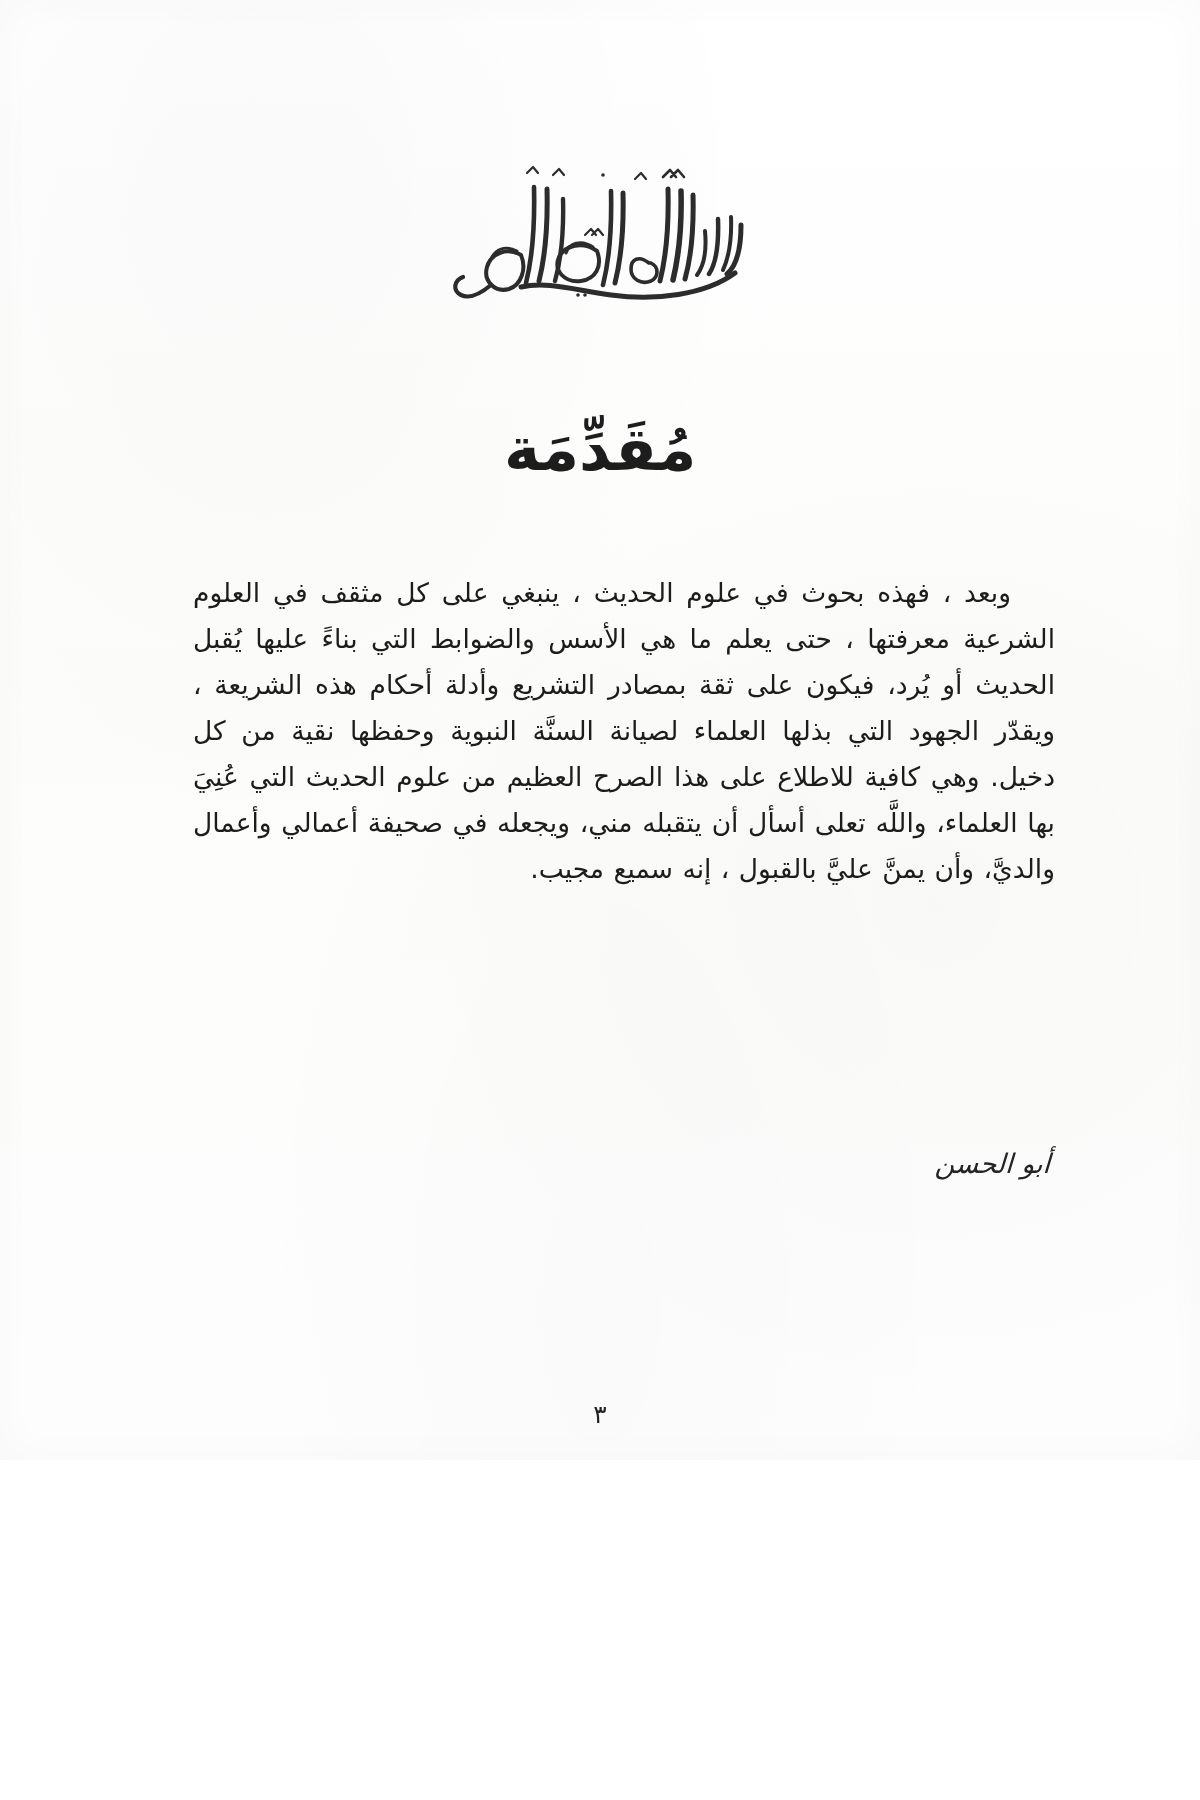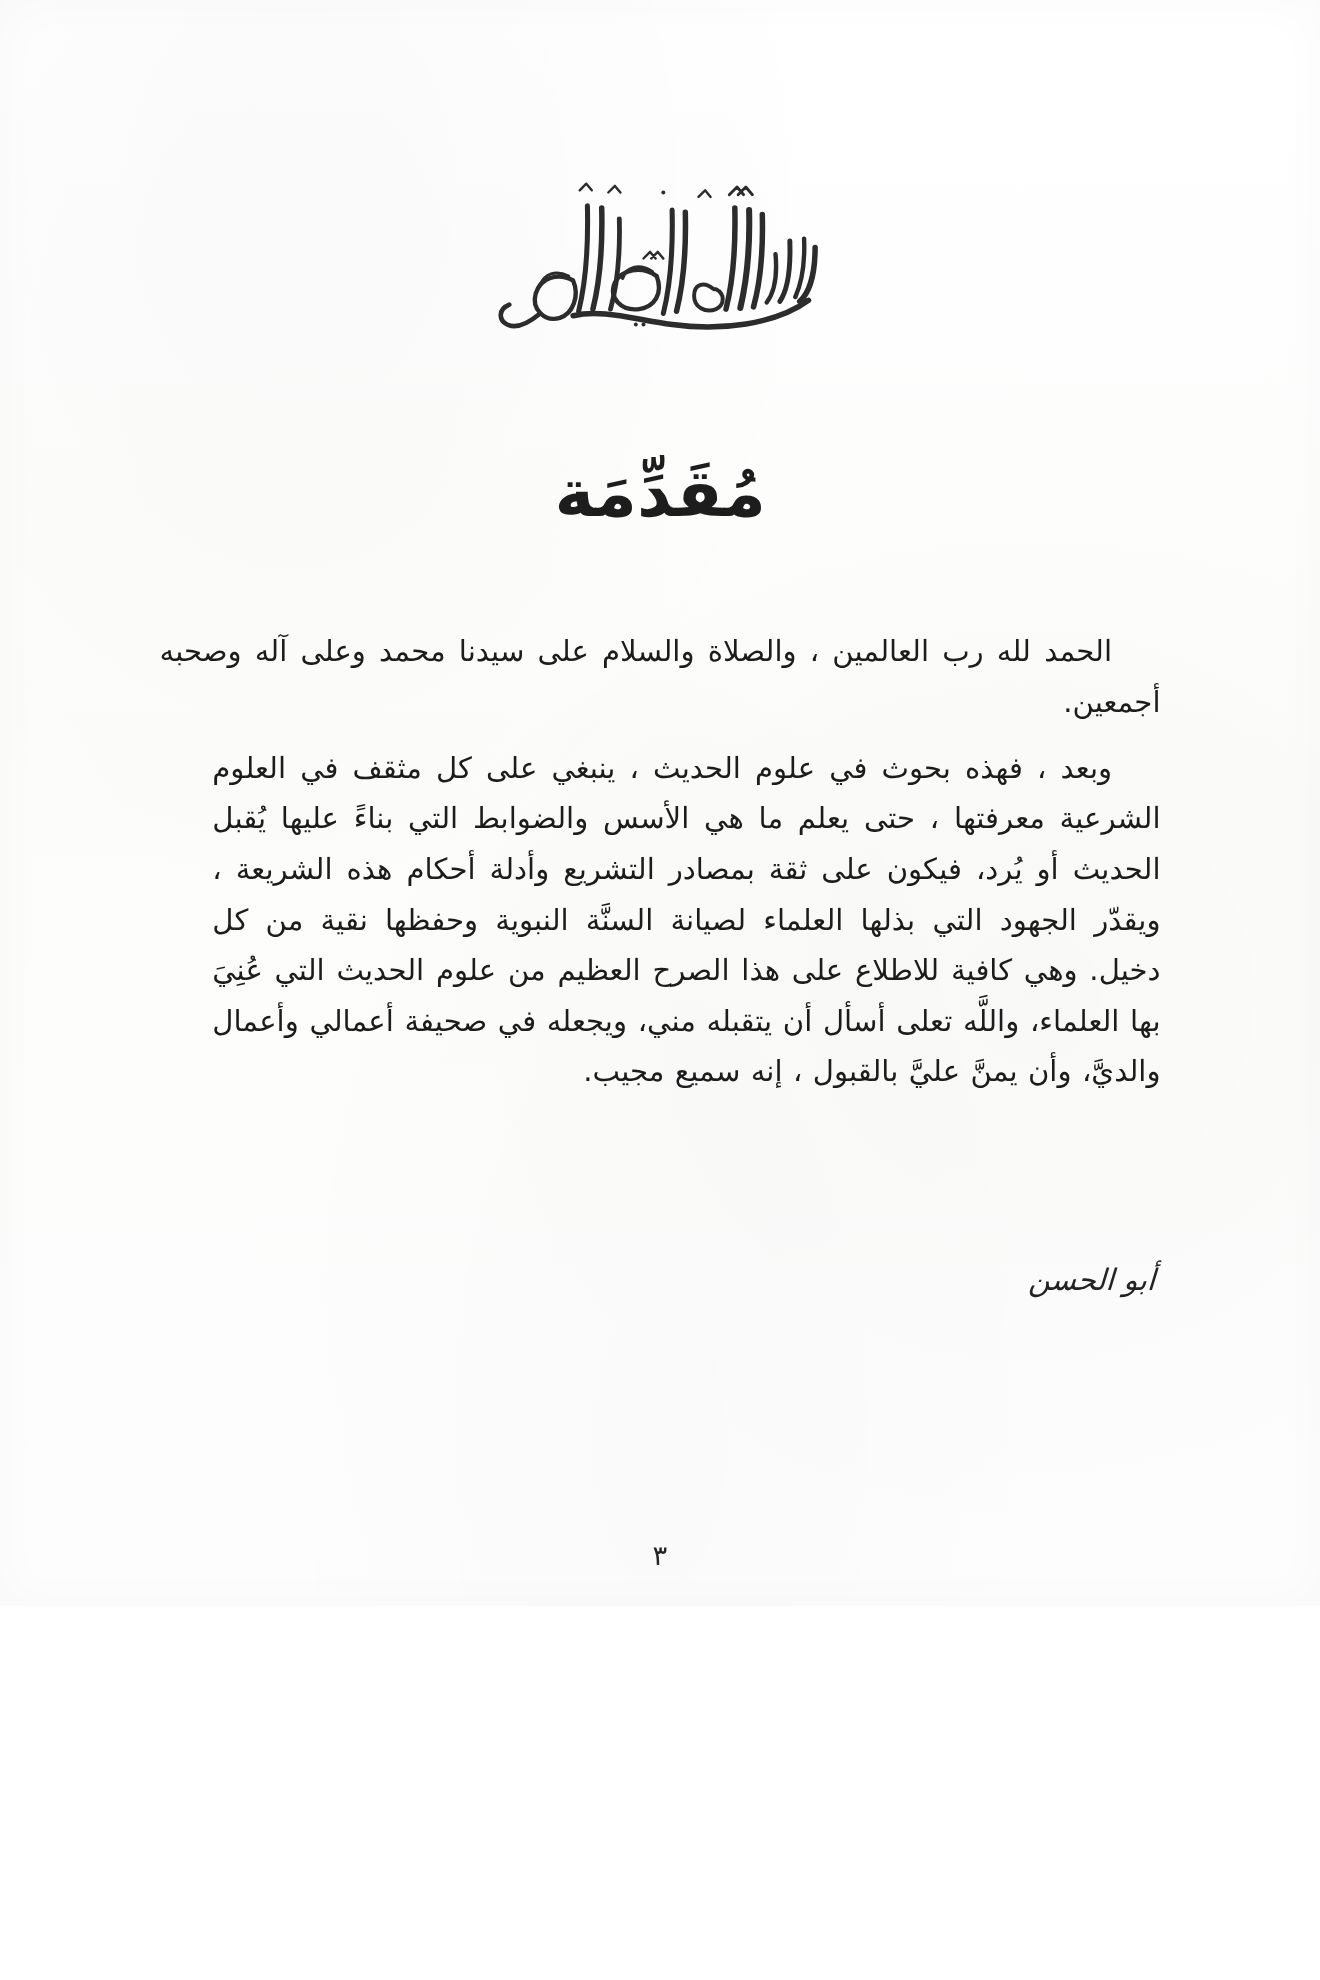--- a/index.html
+++ b/index.html
@@ -202,21 +202,20 @@
       </g>
     </svg>
   </div>
   <div class="basmala-fallback">بسم الله الرحمن الرحيم</div>
 
   <div class="title-wrap">
     <div class="section-title">مُقَدِّمَة</div>
   </div>
 
   <div class="body-wrap">
-    <p class="para">الحمد لله رب العالمين ، والصلاة والسلام على سيدنا محمد وعلى آله وصحبه أجمعين.</p>
     <p class="para indent last-natural">وبعد ، فهذه بحوث في علوم الحديث ، ينبغي على كل مثقف في العلوم الشرعية معرفتها ، حتى يعلم ما هي الأسس والضوابط التي بناءً عليها يُقبل الحديث أو يُرد، فيكون على ثقة بمصادر التشريع وأدلة أحكام هذه الشريعة ، ويقدّر الجهود التي بذلها العلماء لصيانة السنَّة النبوية وحفظها نقية من كل دخيل. وهي كافية للاطلاع على هذا الصرح العظيم من علوم الحديث التي عُنِيَ بها العلماء، واللَّه تعلى أسأل أن يتقبله مني، ويجعله في صحيفة أعمالي وأعمال والديَّ، وأن يمنَّ عليَّ بالقبول ، إنه سميع مجيب.</p>
   </div>
 
   <div class="signature-wrap">
     <span class="signature">أبو الحسن</span>
   </div>
 
   <div class="folio-wrap">
     <span class="folio">٣</span>
   </div>

